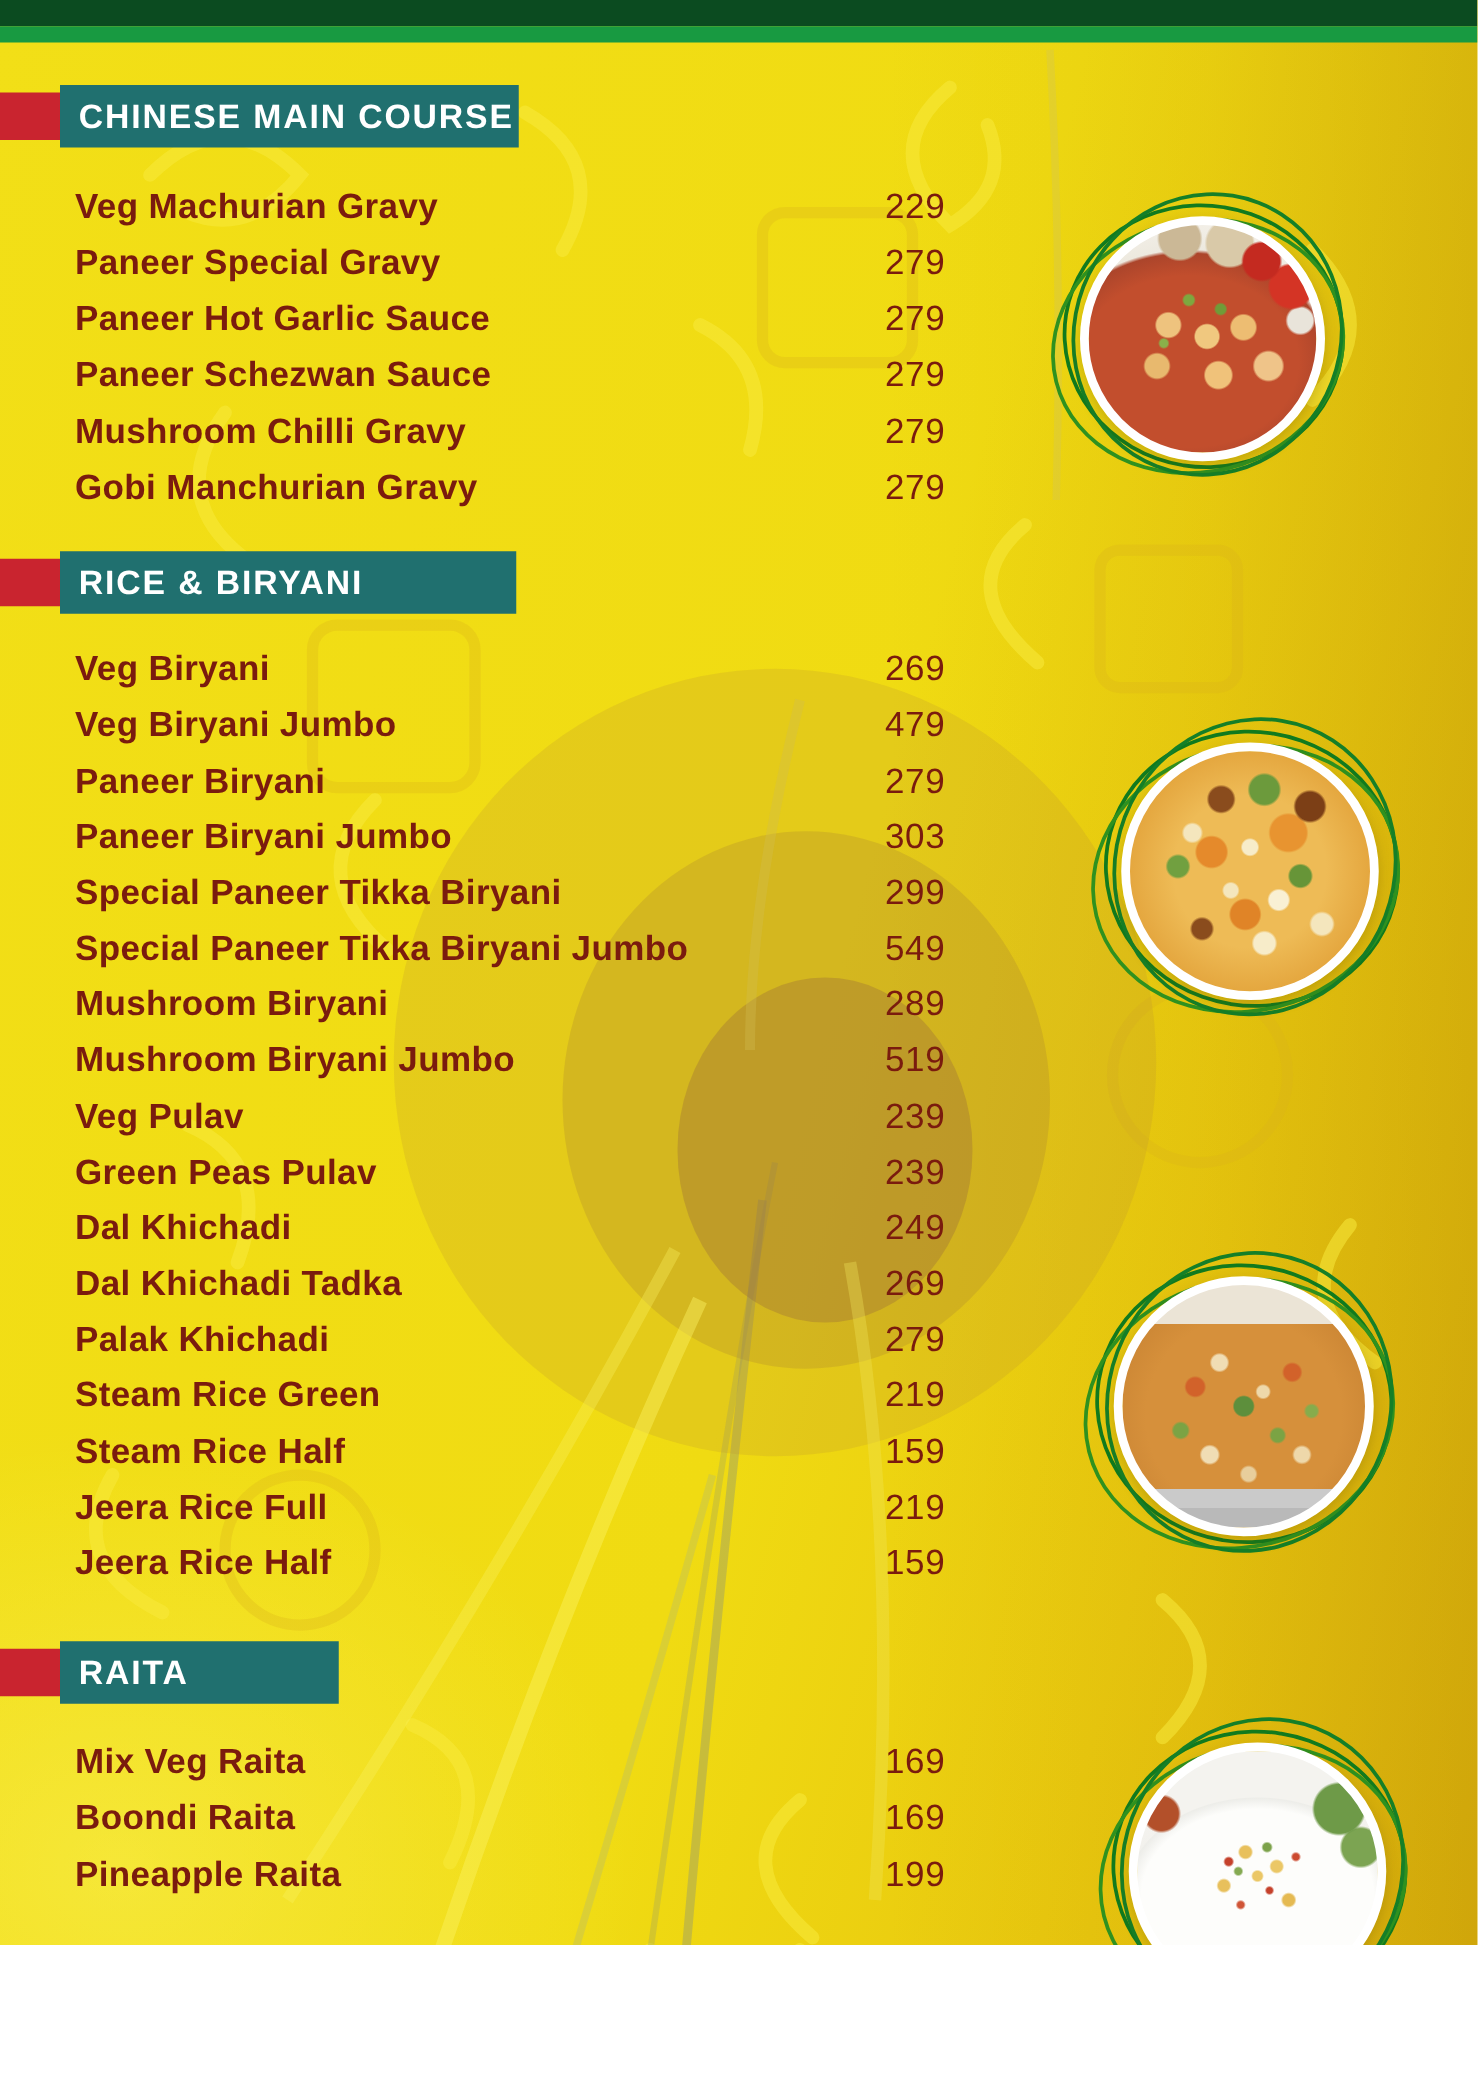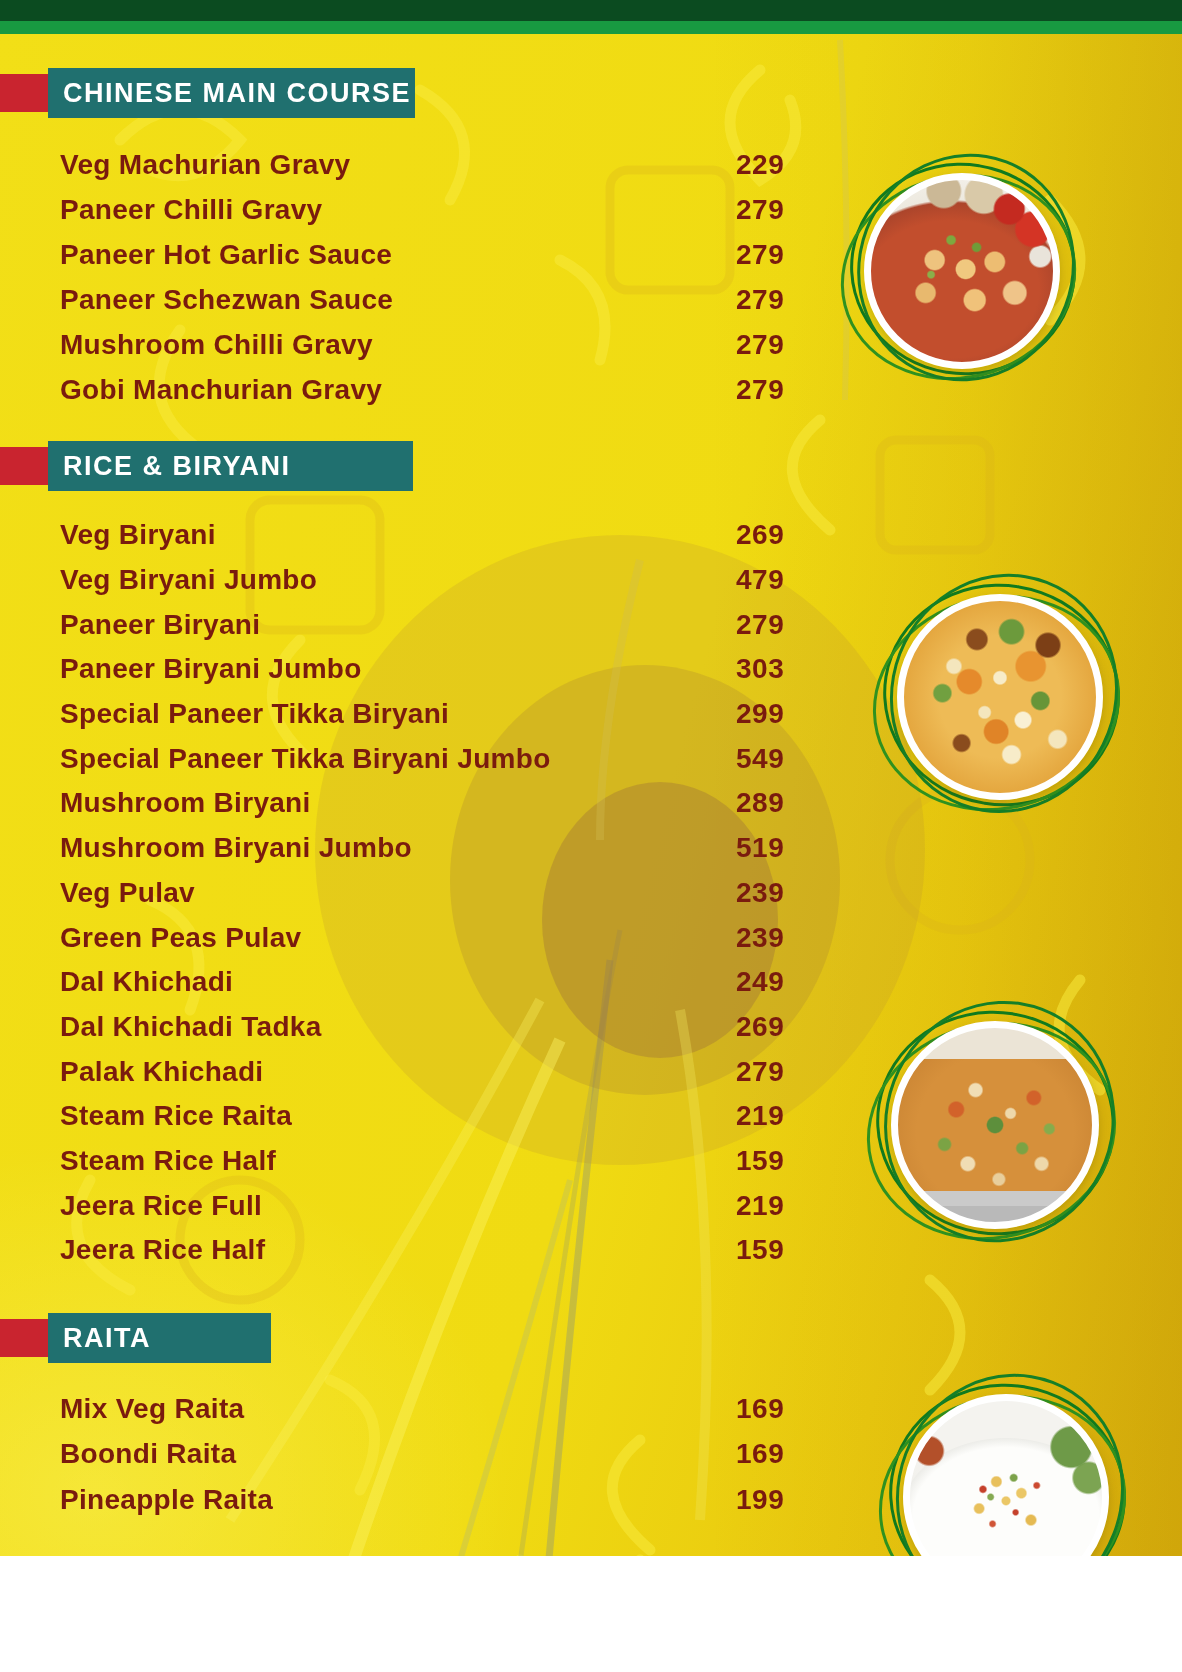--- a/index.html
+++ b/index.html
@@ -25,21 +25,21 @@
   .sec-accent{position:absolute;left:0;width:48px;height:38px;background:#C9242F;}
   .sec-header{position:absolute;left:48px;height:50px;background:#20706F;
       display:flex;align-items:center;box-sizing:border-box;padding-left:15px;}
   .sec-header span{color:#FFFFFF;font-weight:bold;font-size:27px;letter-spacing:1.5px;white-space:nowrap;}
 
   
   .menu-list{position:absolute;left:0;width:1182px;}
   .row{position:relative;display:flex;align-items:center;}
   .row.h45{height:45px;}  .row.h447{height:44.7px;}  .row.h455{height:45.5px;}
   .iname{margin-left:60px;color:#7A1B0E;font-weight:bold;font-size:28px;letter-spacing:0.3px;white-space:nowrap;}
-  .iprice{position:absolute;left:736px;color:#7A1B0E;font-weight:bold;font-size:28px;letter-spacing:0.5px;}
+  .iprice{position:absolute;left:708px;color:#7A1B0E;font-weight:normal;font-size:28px;letter-spacing:0.5px;}
 
   
   .photo{position:absolute;pointer-events:none;}
   .ring{position:absolute;border-radius:50%;border:3px solid #157F22;}
   .ring.r1{left:-7%;top:-5%;width:112%;height:105%;transform:rotate(9deg);border-color:#117A1E;}
   .ring.r2{left:-12%;top:1%;width:118%;height:101%;transform:rotate(-14deg);border-color:#2F911F;}
   .ring.r3{left:-3%;top:-10%;width:107%;height:114%;transform:rotate(21deg);border-color:#157F28;}
   .disc{position:absolute;left:0;top:0;width:100%;height:100%;border-radius:50%;
         border:7px solid #FFFFFF;box-sizing:border-box;overflow:hidden;
         box-shadow:0 4px 10px rgba(90,70,0,0.25);}
@@ -171,21 +171,21 @@
   <div class="sec-header" style="top:68px;width:367px">
     <span>CHINESE MAIN COURSE</span>
   </div>
 
   <div class="menu-list" style="top:142px">
     <div class="row h45">
         <span class="iname">Veg Machurian Gravy</span>
         <span class="iprice">229</span>
       </div>
     <div class="row h45">
-        <span class="iname">Paneer Chilli Gravy</span>
+        <span class="iname">Paneer Special Gravy</span>
         <span class="iprice">279</span>
       </div>
     <div class="row h45">
         <span class="iname">Paneer Hot Garlic Sauce</span>
         <span class="iprice">279</span>
       </div>
     <div class="row h45">
         <span class="iname">Paneer Schezwan Sauce</span>
         <span class="iprice">279</span>
       </div>
@@ -251,21 +251,21 @@
       </div>
     <div class="row h447">
         <span class="iname">Dal Khichadi Tadka</span>
         <span class="iprice">269</span>
       </div>
     <div class="row h447">
         <span class="iname">Palak Khichadi</span>
         <span class="iprice">279</span>
       </div>
     <div class="row h447">
-        <span class="iname">Steam Rice Raita</span>
+        <span class="iname">Steam Rice Green</span>
         <span class="iprice">219</span>
       </div>
     <div class="row h447">
         <span class="iname">Steam Rice Half</span>
         <span class="iprice">159</span>
       </div>
     <div class="row h447">
         <span class="iname">Jeera Rice Full</span>
         <span class="iprice">219</span>
       </div>

